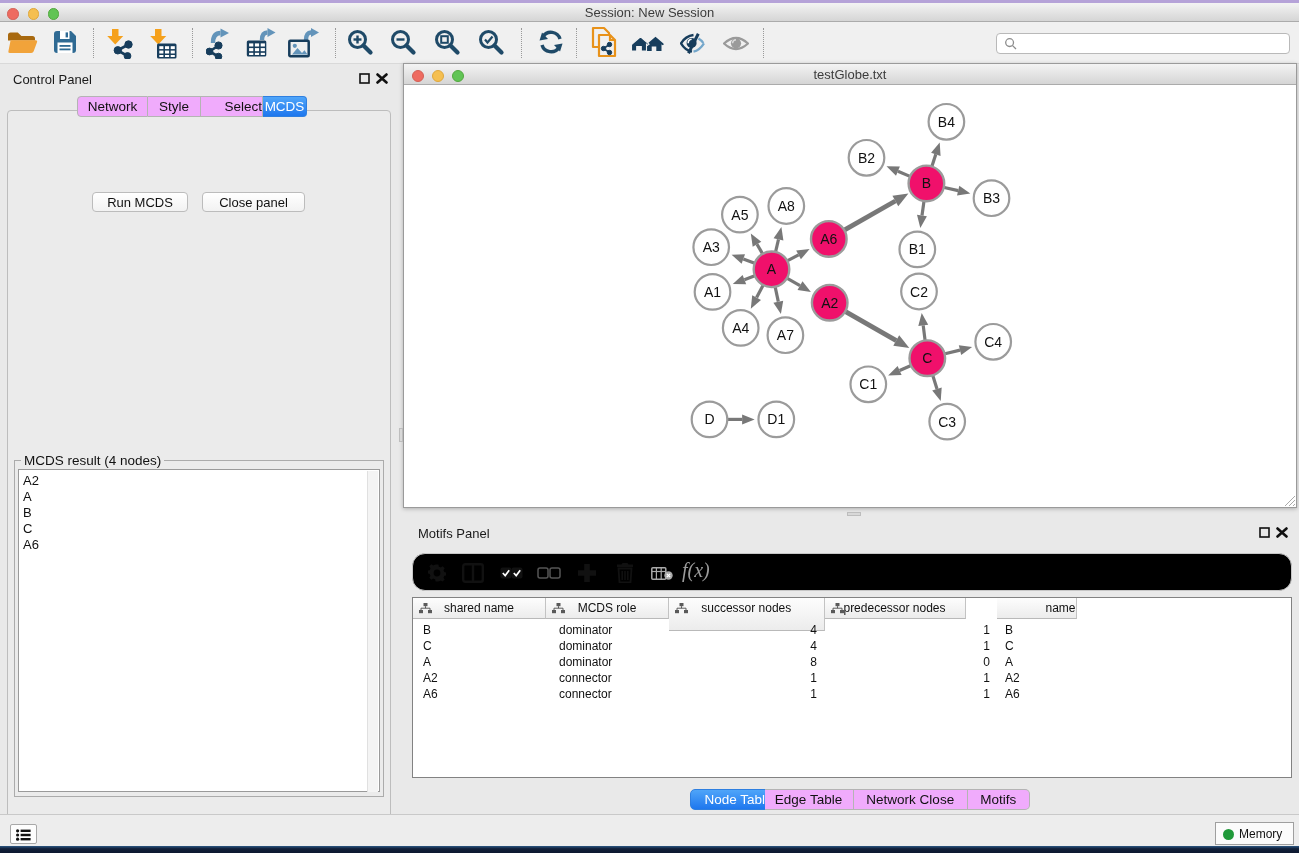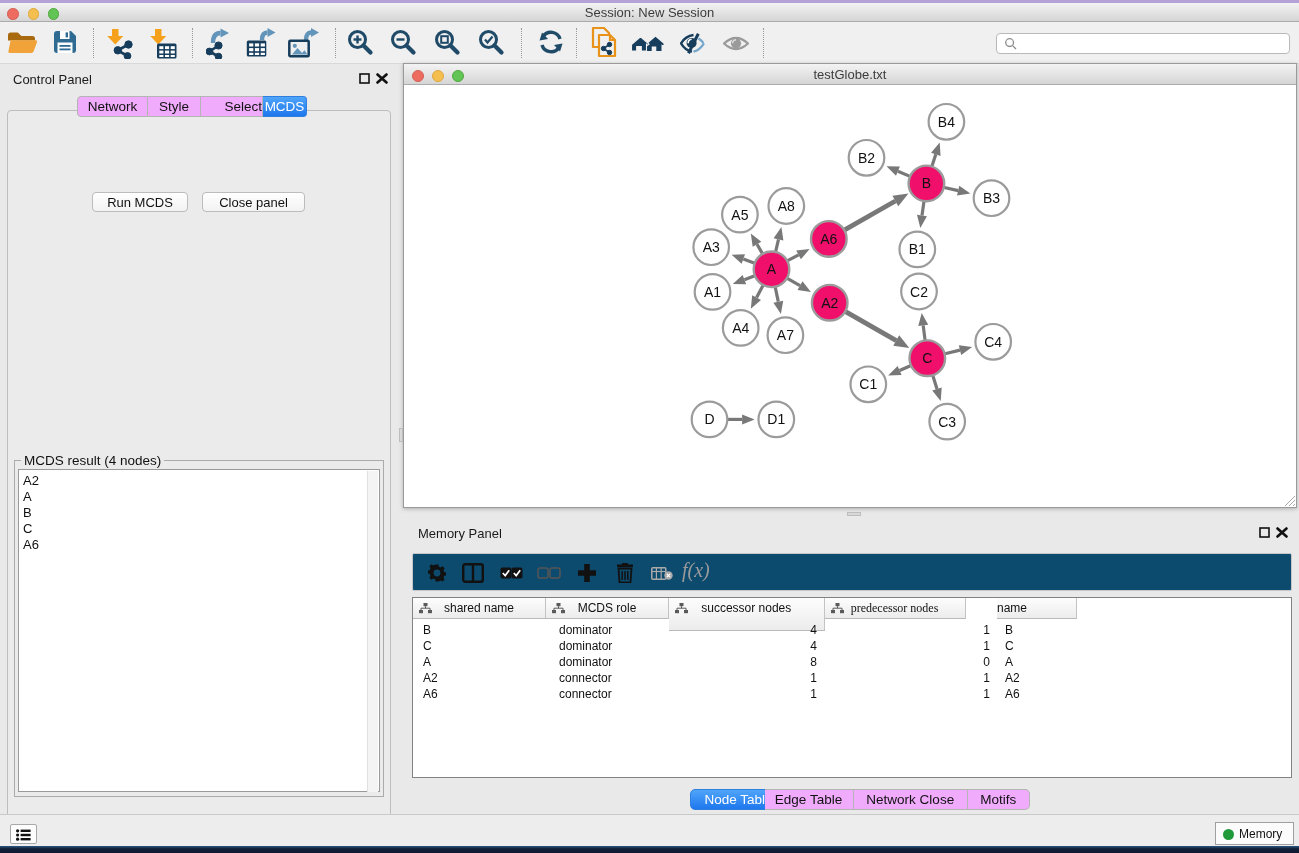--- a/index.html
+++ b/index.html
@@ -310,29 +310,29 @@
         <line x1="6" y1="12" x2="12" y2="6"></line>
         <line x1="10" y1="12" x2="12" y2="10"></line>
       </g>
     </svg>
 </div>
 
 <div class="abs" style="left:399px;top:428px;width:4px;height:14px;background:#d8d8d8;border:1px solid #bdbdbd;"></div>
 <div class="abs" style="left:847px;top:512px;width:14px;height:4px;background:#d8d8d8;border:1px solid #bdbdbd;"></div>
 
 <div class="abs" style="left:403px;top:518px;width:896px;height:296px;background:#e9e9e9;">
- <div class="abs panel-title" style="left:15px;top:8px;">Memory Panel</div>
+ <div class="abs panel-title" style="left:15px;top:8px;">Motifs Panel</div>
  <svg class="abs" style="left:856px;top:9px;" width="11" height="11" viewBox="0 0 11 11">
       <rect x="1" y="1" width="9" height="9" fill="none" stroke="#111" stroke-width="1.6"></rect>
     </svg>
  <svg class="abs" style="left:873px;top:9px;" width="12" height="11" viewBox="0 0 12 11">
       <path d="M1.5 1.5 L10.5 9.5 M10.5 1.5 L1.5 9.5" stroke="#111" stroke-width="2.6" stroke-linecap="round"></path>
     </svg>
 
- <div class="abs" style="left:9px;top:35px;width:880px;height:38px;background:#0c4a6e;border:1px solid #c6c6c6;border-radius:2px;">
+ <div class="abs" style="left:9px;top:35px;width:880px;height:38px;background:#000000;border:1px solid #c6c6c6;border-radius:13px;">
 
   <svg class="abs" style="left:15px;top:10px;" width="18" height="18" viewBox="0 0 18 18">
         <path fill="#111" d="M9 5.6 A3.4 3.4 0 1 0 9 12.4 A3.4 3.4 0 1 0 9 5.6 z M7.6 0.5 h2.8 l0.45 2.2 a6.6 6.6 0 0 1 1.9 0.8 l1.9-1.2 2 2 -1.2 1.9 a6.6 6.6 0 0 1 0.8 1.9 l2.2 0.45 v2.8 l-2.2 0.45 a6.6 6.6 0 0 1-0.8 1.9 l1.2 1.9 -2 2 -1.9-1.2 a6.6 6.6 0 0 1-1.9 0.8 L10.4 17.5 H7.6 l-0.45-2.2 a6.6 6.6 0 0 1-1.9-0.8 l-1.9 1.2 -2-2 1.2-1.9 a6.6 6.6 0 0 1-0.8-1.9 L-0.45 9.4 v-2.8 l2.2-0.45 a6.6 6.6 0 0 1 0.8-1.9 L1.35 2.35 l2-2 1.9 1.2 a6.6 6.6 0 0 1 1.9-0.8 z"></path>
       </svg>
 
   <svg class="abs" style="left:49px;top:9px;" width="22" height="20" viewBox="0 0 22 20">
         <rect x="1.2" y="1.2" width="19.6" height="17.6" rx="2" fill="none" stroke="#111" stroke-width="2.4"></rect>
         <line x1="11" y1="1" x2="11" y2="19" stroke="#111" stroke-width="2.4"></line>
       </svg>
 
@@ -409,35 +409,35 @@
             <rect x="4.5" y="0" width="4" height="3.2"></rect>
             <rect x="0" y="7" width="4" height="3.2"></rect>
             <rect x="9" y="7" width="4" height="3.2"></rect>
           </g>
           <g stroke="#5a5a5a" stroke-width="1">
             <path d="M6.5 3.2 v2 M2 7 v-1.8 h9 V7" fill="none"></path>
           </g>
         </svg>
 <div style="position:absolute;left:0;top:0;width:100%;text-align:center;font-size:12px;color:#111;line-height:20px;">successor nodes</div>
       </div>
-<div class="abs" style="left:411.5px;top:0;width:141px;height:21px;background:linear-gradient(#fdfdfd,#ececec);border-right:1px solid #c3c3c3;border-bottom:1px solid #b9b9b9;font-family:Liberation Serif, serif;">
+<div class="abs" style="left:411.5px;top:0;width:141px;height:21px;background:linear-gradient(#fdfdfd,#ececec);border-right:1px solid #c3c3c3;border-bottom:1px solid #b9b9b9;">
 <svg width="13" height="11" viewBox="0 0 13 11" style="position:absolute;left:6px;top:5px;">
           <g fill="#5a5a5a">
             <rect x="4.5" y="0" width="4" height="3.2"></rect>
             <rect x="0" y="7" width="4" height="3.2"></rect>
             <rect x="9" y="7" width="4" height="3.2"></rect>
           </g>
           <g stroke="#5a5a5a" stroke-width="1">
             <path d="M6.5 3.2 v2 M2 7 v-1.8 h9 V7" fill="none"></path>
           </g>
         </svg>
 <div style="position:absolute;left:0;top:0;width:100%;text-align:center;font-size:12px;color:#111;line-height:20px;">predecessor nodes</div>
       </div>
 <div class="abs" style="left:584px;top:0;width:79.5px;height:21px;background:linear-gradient(#fdfdfd,#ececec);border-right:1px solid #c3c3c3;border-bottom:1px solid #b9b9b9;">
-<div style="position:absolute;left:0;top:0;width:100%;text-align:left;font-size:12px;color:#111;line-height:20px;">name</div>
+<div style="position:absolute;left:0;top:0;width:100%;text-align:right;font-size:12px;color:#111;line-height:20px;">name</div>
       </div>
 <div class="abs" style="left:0;top:24px;width:680px;height:16px;font-size:12px;color:#111;line-height:16px;">
 <span class="abs" style="left:10px;">B</span>
 <span class="abs" style="left:146px;">dominator</span>
 <span class="abs" style="left:364px;width:40px;text-align:right;">4</span>
 <span class="abs" style="left:537px;width:40px;text-align:right;">1</span>
 <span class="abs" style="left:592px;">B</span>
 </div>
 <div class="abs" style="left:0;top:40px;width:680px;height:16px;font-size:12px;color:#111;line-height:16px;">
 <span class="abs" style="left:10px;">C</span>

